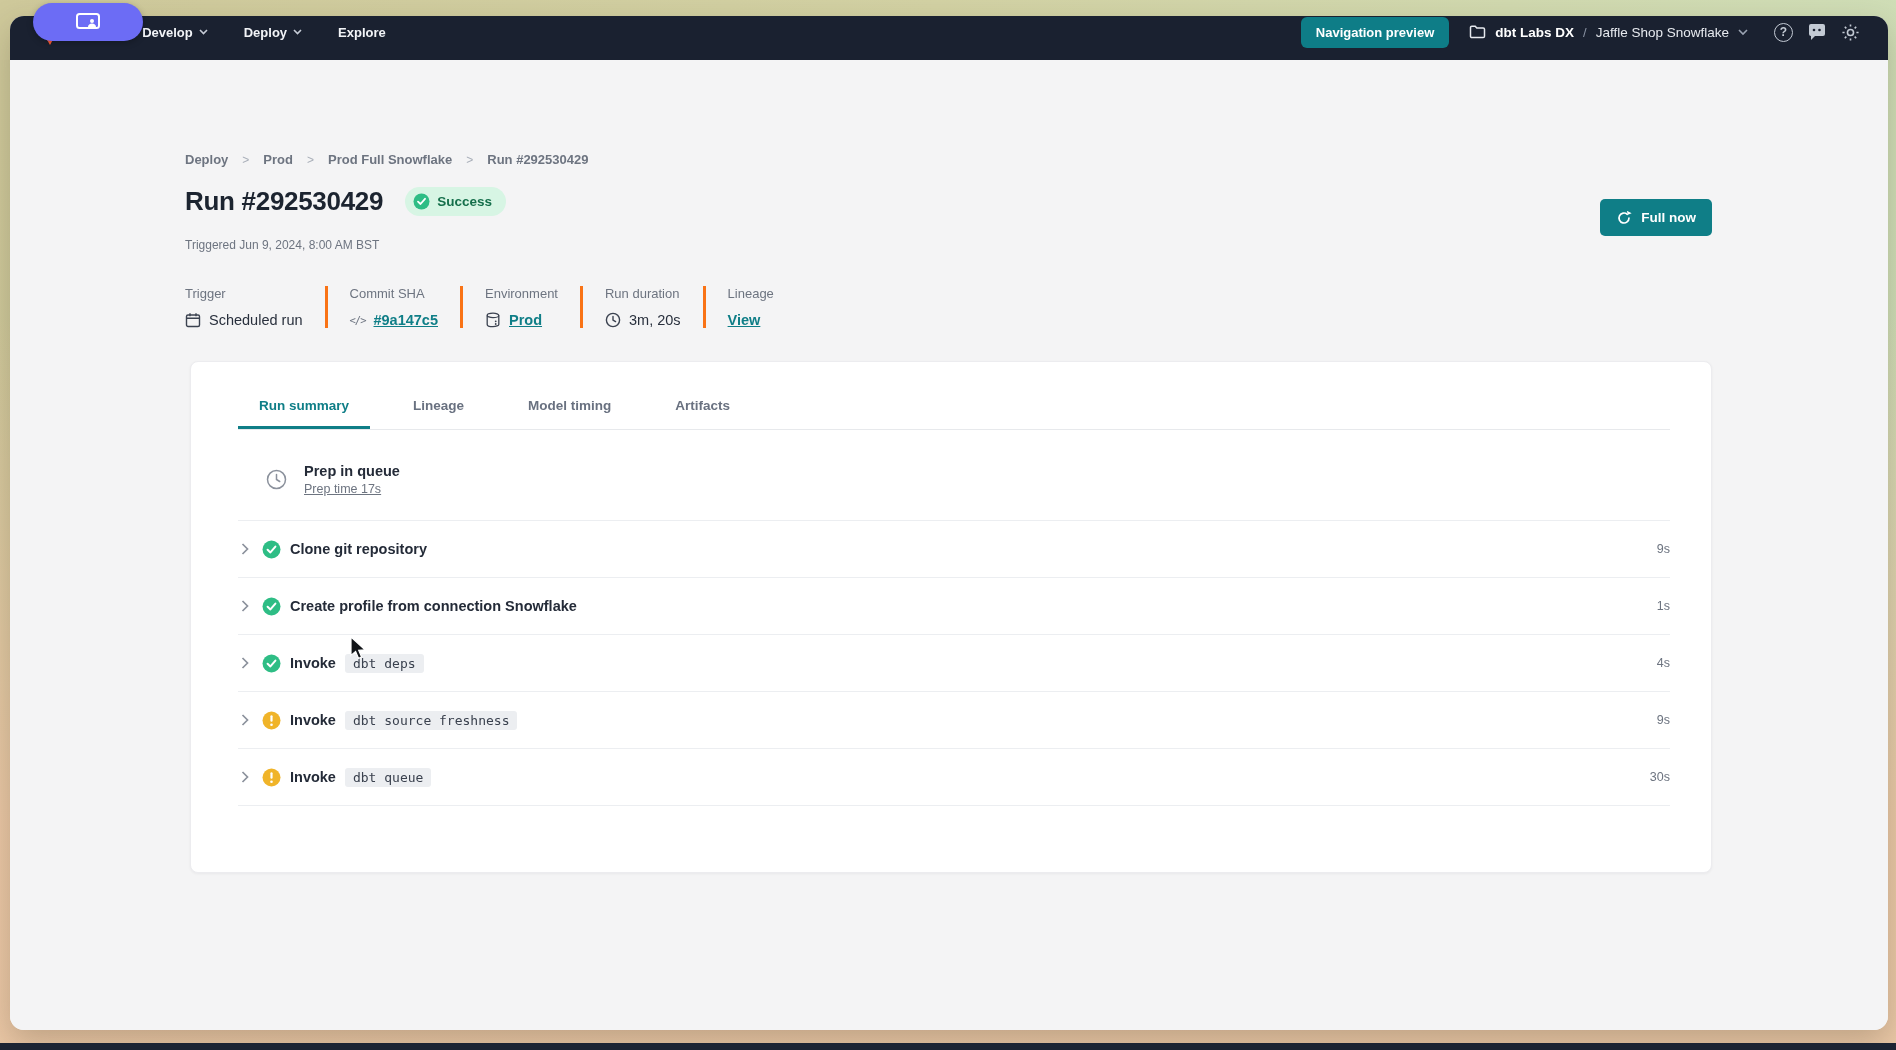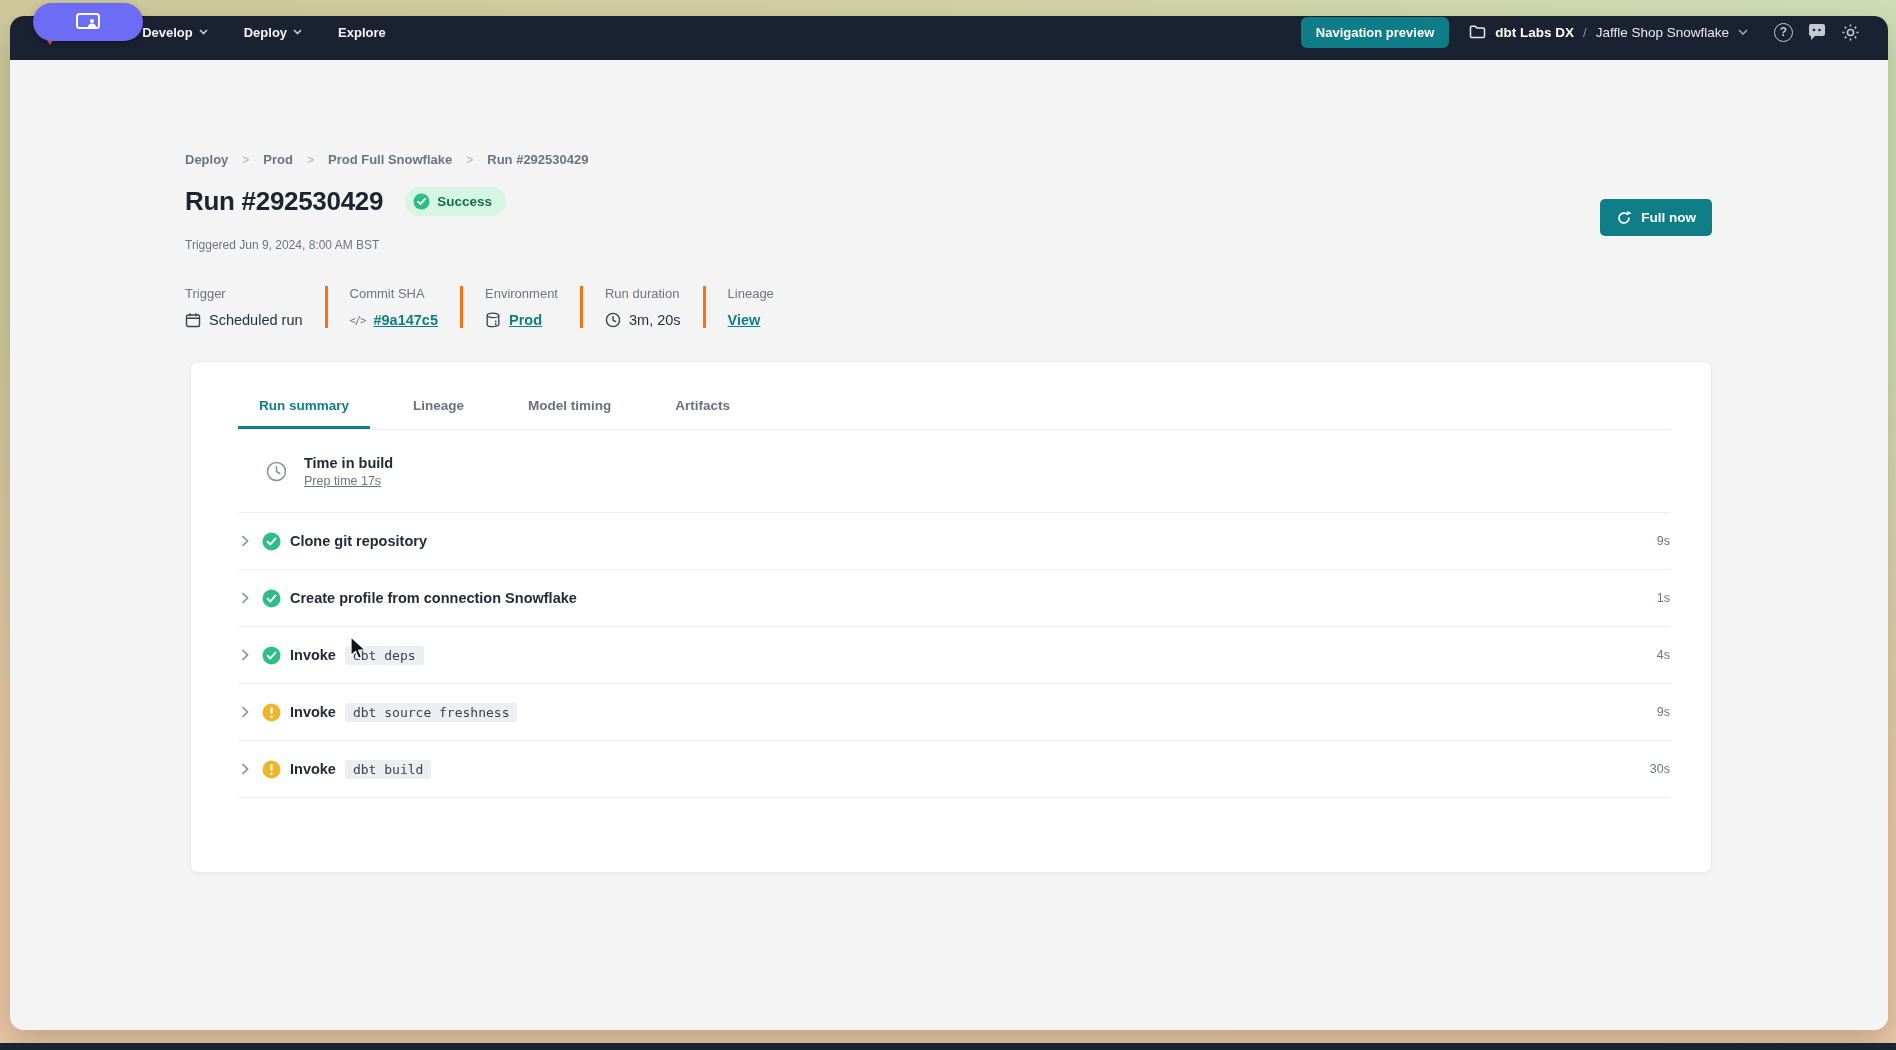--- a/index.html
+++ b/index.html
@@ -76,21 +76,21 @@
   .meta-col:last-child { border-right:none; }
   .meta-label { font-size:13px; color:#6d7480; }
   .meta-value { display:flex; align-items:center; gap:8px; font-size:14.5px; color:#29303d; font-weight:400; }
   .meta-link { color:#0f7e87; font-weight:600; text-decoration:underline; cursor:pointer;text-align:center; }
   .code-glyph { font-family:"DejaVu Sans Mono", monospace; font-size:10.5px; color:#6d7480; letter-spacing:-1px; }
 
   
   .card { position:absolute; left:180px; top:301px; width:1522px; height:512px;
     background:#fff; border-radius:8px; border:1px solid #ececef;
     box-shadow:0 1px 3px rgba(20,25,40,.05); }
-  .tabs { display:flex; margin:36px 41px 0 47px; border-bottom:1px solid #e7e9ec; }
+  .tabs { display:flex; margin:36px 41px 8px 47px; border-bottom:1px solid #e7e9ec; }
   .tab { padding:0 21px 13px; font-size:13.5px; font-weight:600; color:#697180; cursor:pointer;
     margin-right:22px; border-bottom:3px solid transparent; }
   .tab.active { color:#0f7e87; border-bottom-color:#0f7e87; }
 
   .queue-row { margin:0 41px 0 47px; height:83px; display:flex; align-items:center; gap:17px;
     border-bottom:1px solid #eceef1; padding-left:28px; }
   .queue-text { display:flex; flex-direction:column; gap:3px; }
   .queue-title { font-size:14.5px; font-weight:700; color:#242b38; }
   .queue-link { font-size:12.5px; color:#6d7480; text-decoration:underline; cursor:pointer; }
 
@@ -292,21 +292,21 @@
       </div>
 
       <div class="queue-row">
         <span style="display:flex">
           <svg width="21" height="21" viewBox="0 0 21 21">
               <circle cx="10.5" cy="10.5" r="9" fill="none" stroke="#8b919c" stroke-width="1.5"></circle>
               <path d="M10.5 5.5 V10.5 l3.2 2" fill="none" stroke="#8b919c" stroke-width="1.5" stroke-linecap="round"></path>
             </svg>
         </span>
         <span class="queue-text">
-          <span class="queue-title">Time in build</span>
+          <span class="queue-title">Prep in queue</span>
           <span class="queue-link">Prep time 17s</span>
         </span>
       </div>
 
       <div class="step-row">
         <span class="chev">
             <svg width="8" height="12" viewBox="0 0 8 12">
               <path d="M1.5 1 L6.5 6 L1.5 11" fill="none" stroke="#8b919c" stroke-width="1.7"></path>
             </svg>
           </span>
@@ -378,21 +378,21 @@
             </svg>
           </span>
         <span class="sicon">
             <svg width="19" height="19" viewBox="0 0 19 19">
               <circle cx="9.5" cy="9.5" r="9" fill="#f0b429"></circle>
               <rect x="8.4" y="4.2" width="2.2" height="6.6" rx="1.1" fill="#fff"></rect>
               <circle cx="9.5" cy="13.7" r="1.3" fill="#fff"></circle>
             </svg>
           </span>
         <span class="step-name">Invoke</span>
-        <code class="chip">dbt build</code>
+        <code class="chip">dbt queue</code>
         <span class="dur">30s</span>
       </div>
 
     </div>
 
   </div>
 </div>
 
 <span class="cursor">
   <svg width="20" height="24" viewBox="0 0 20 24">

